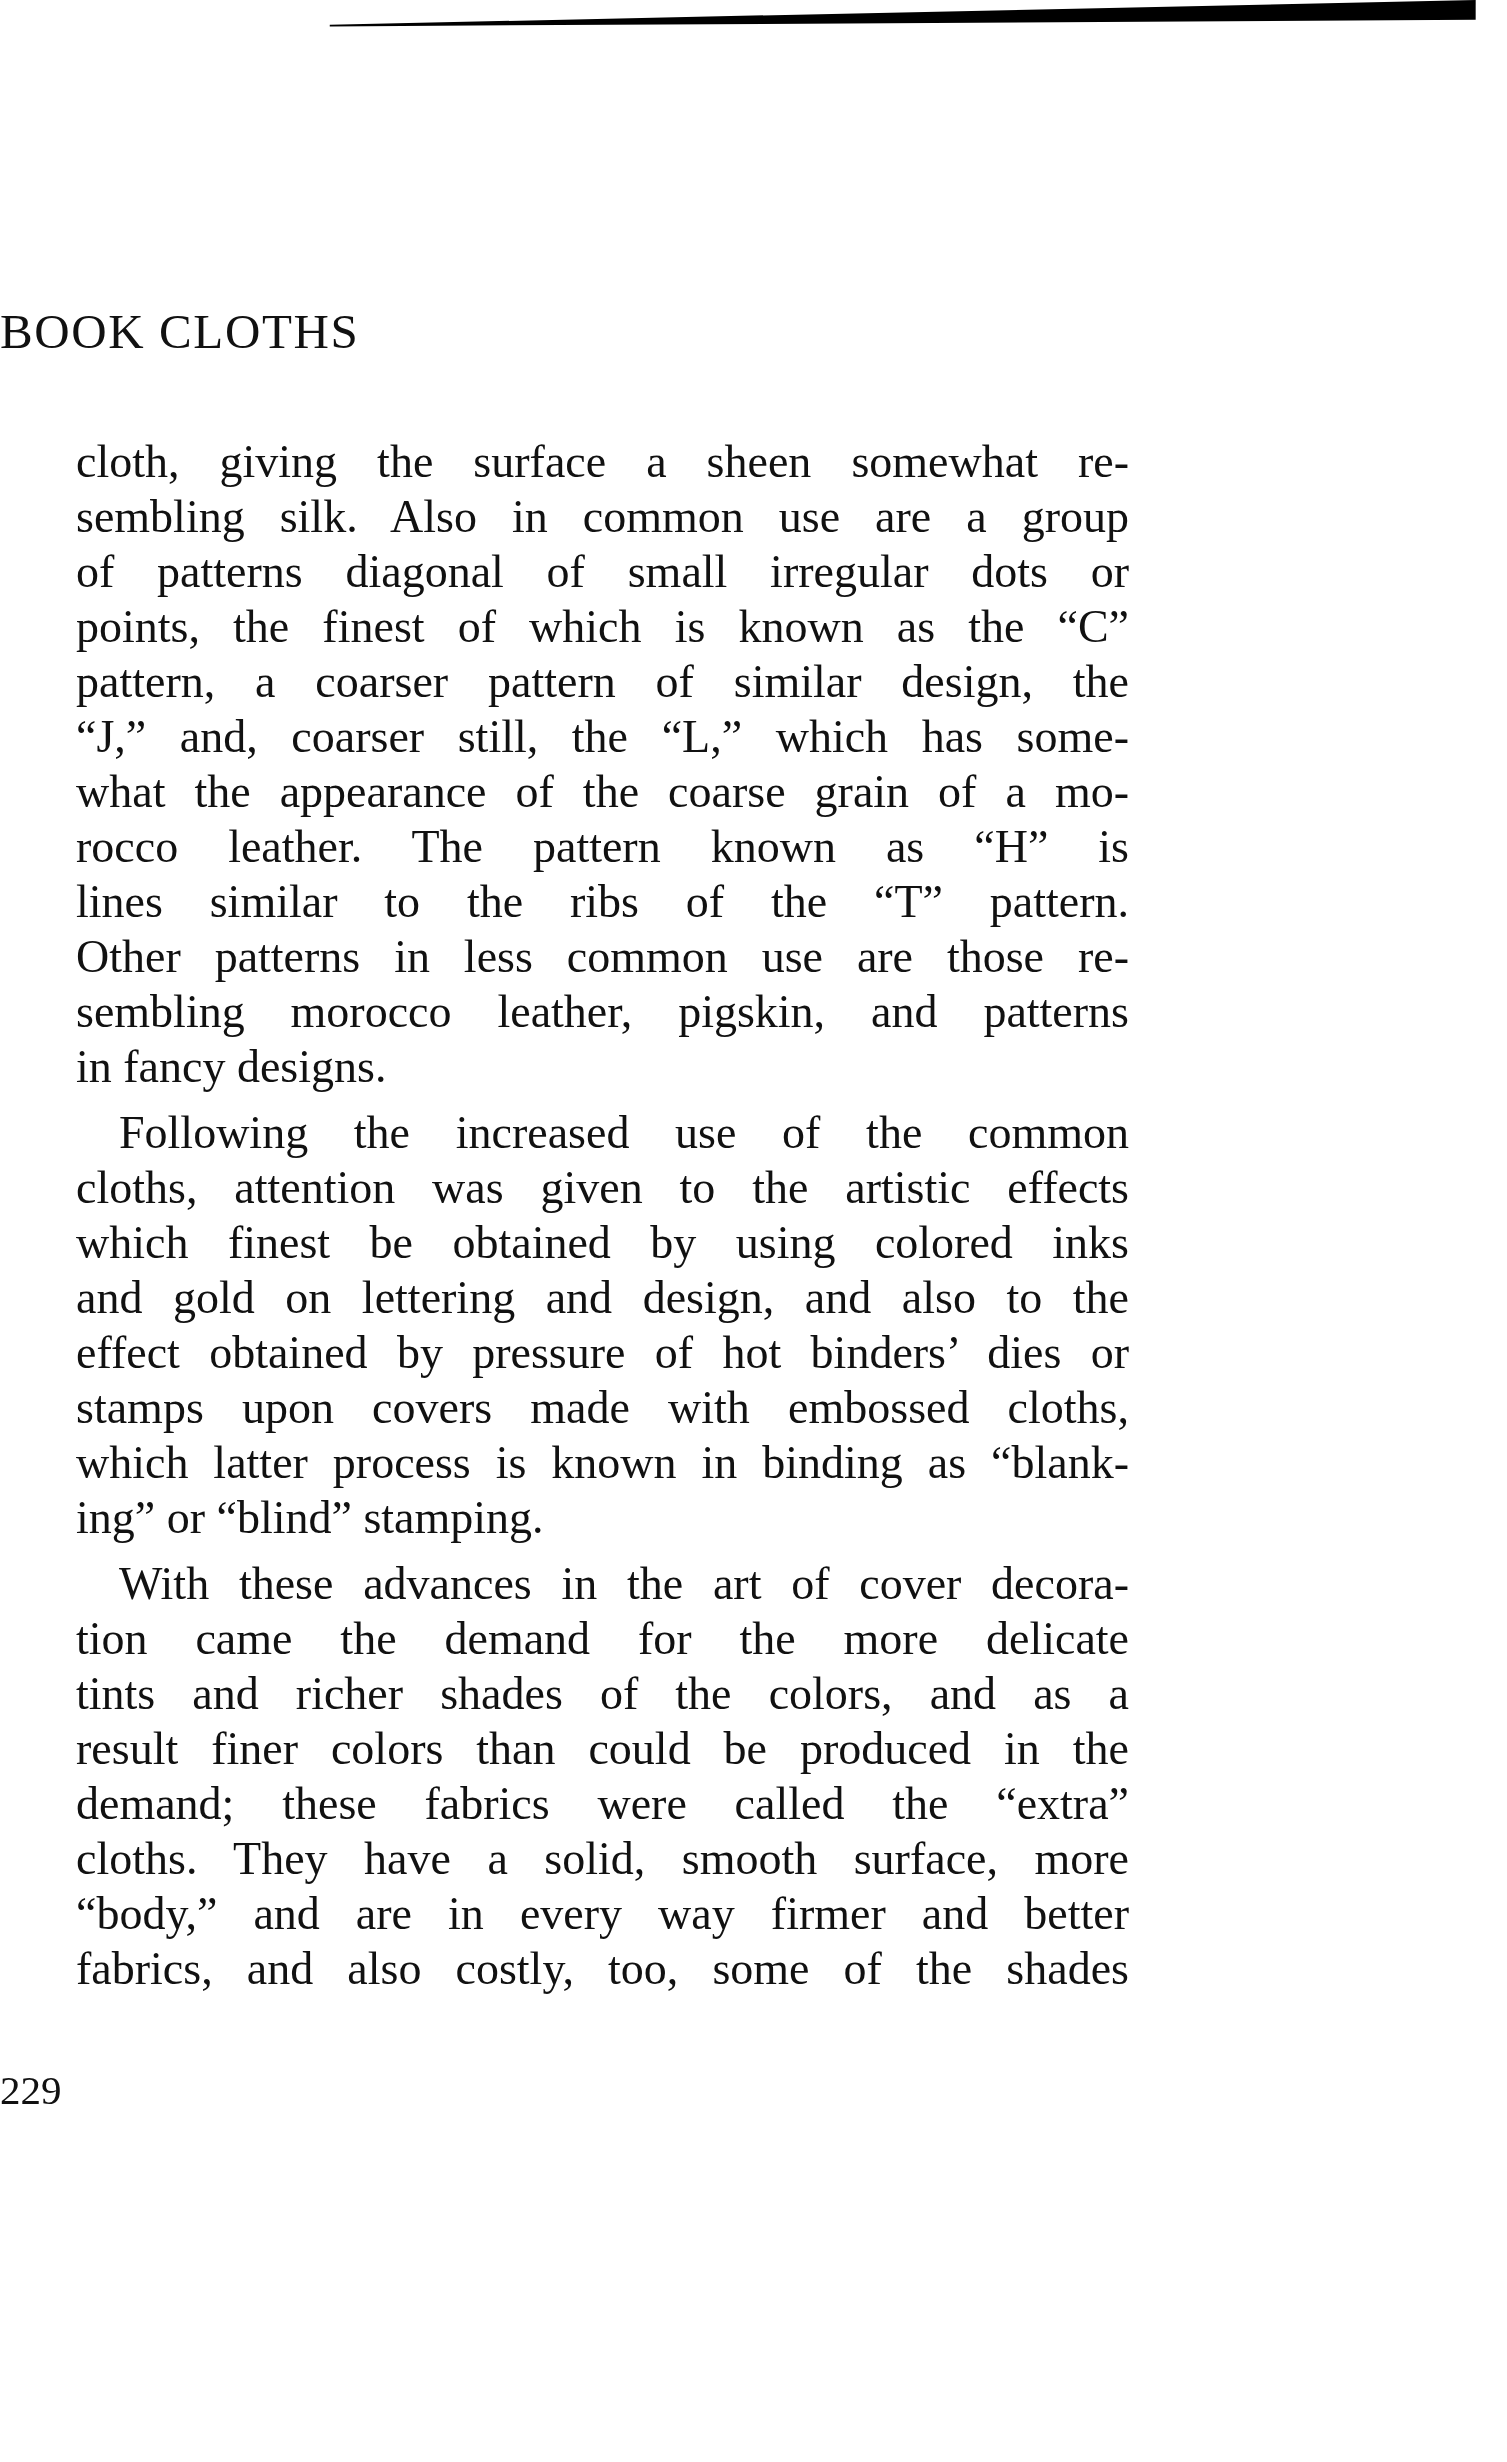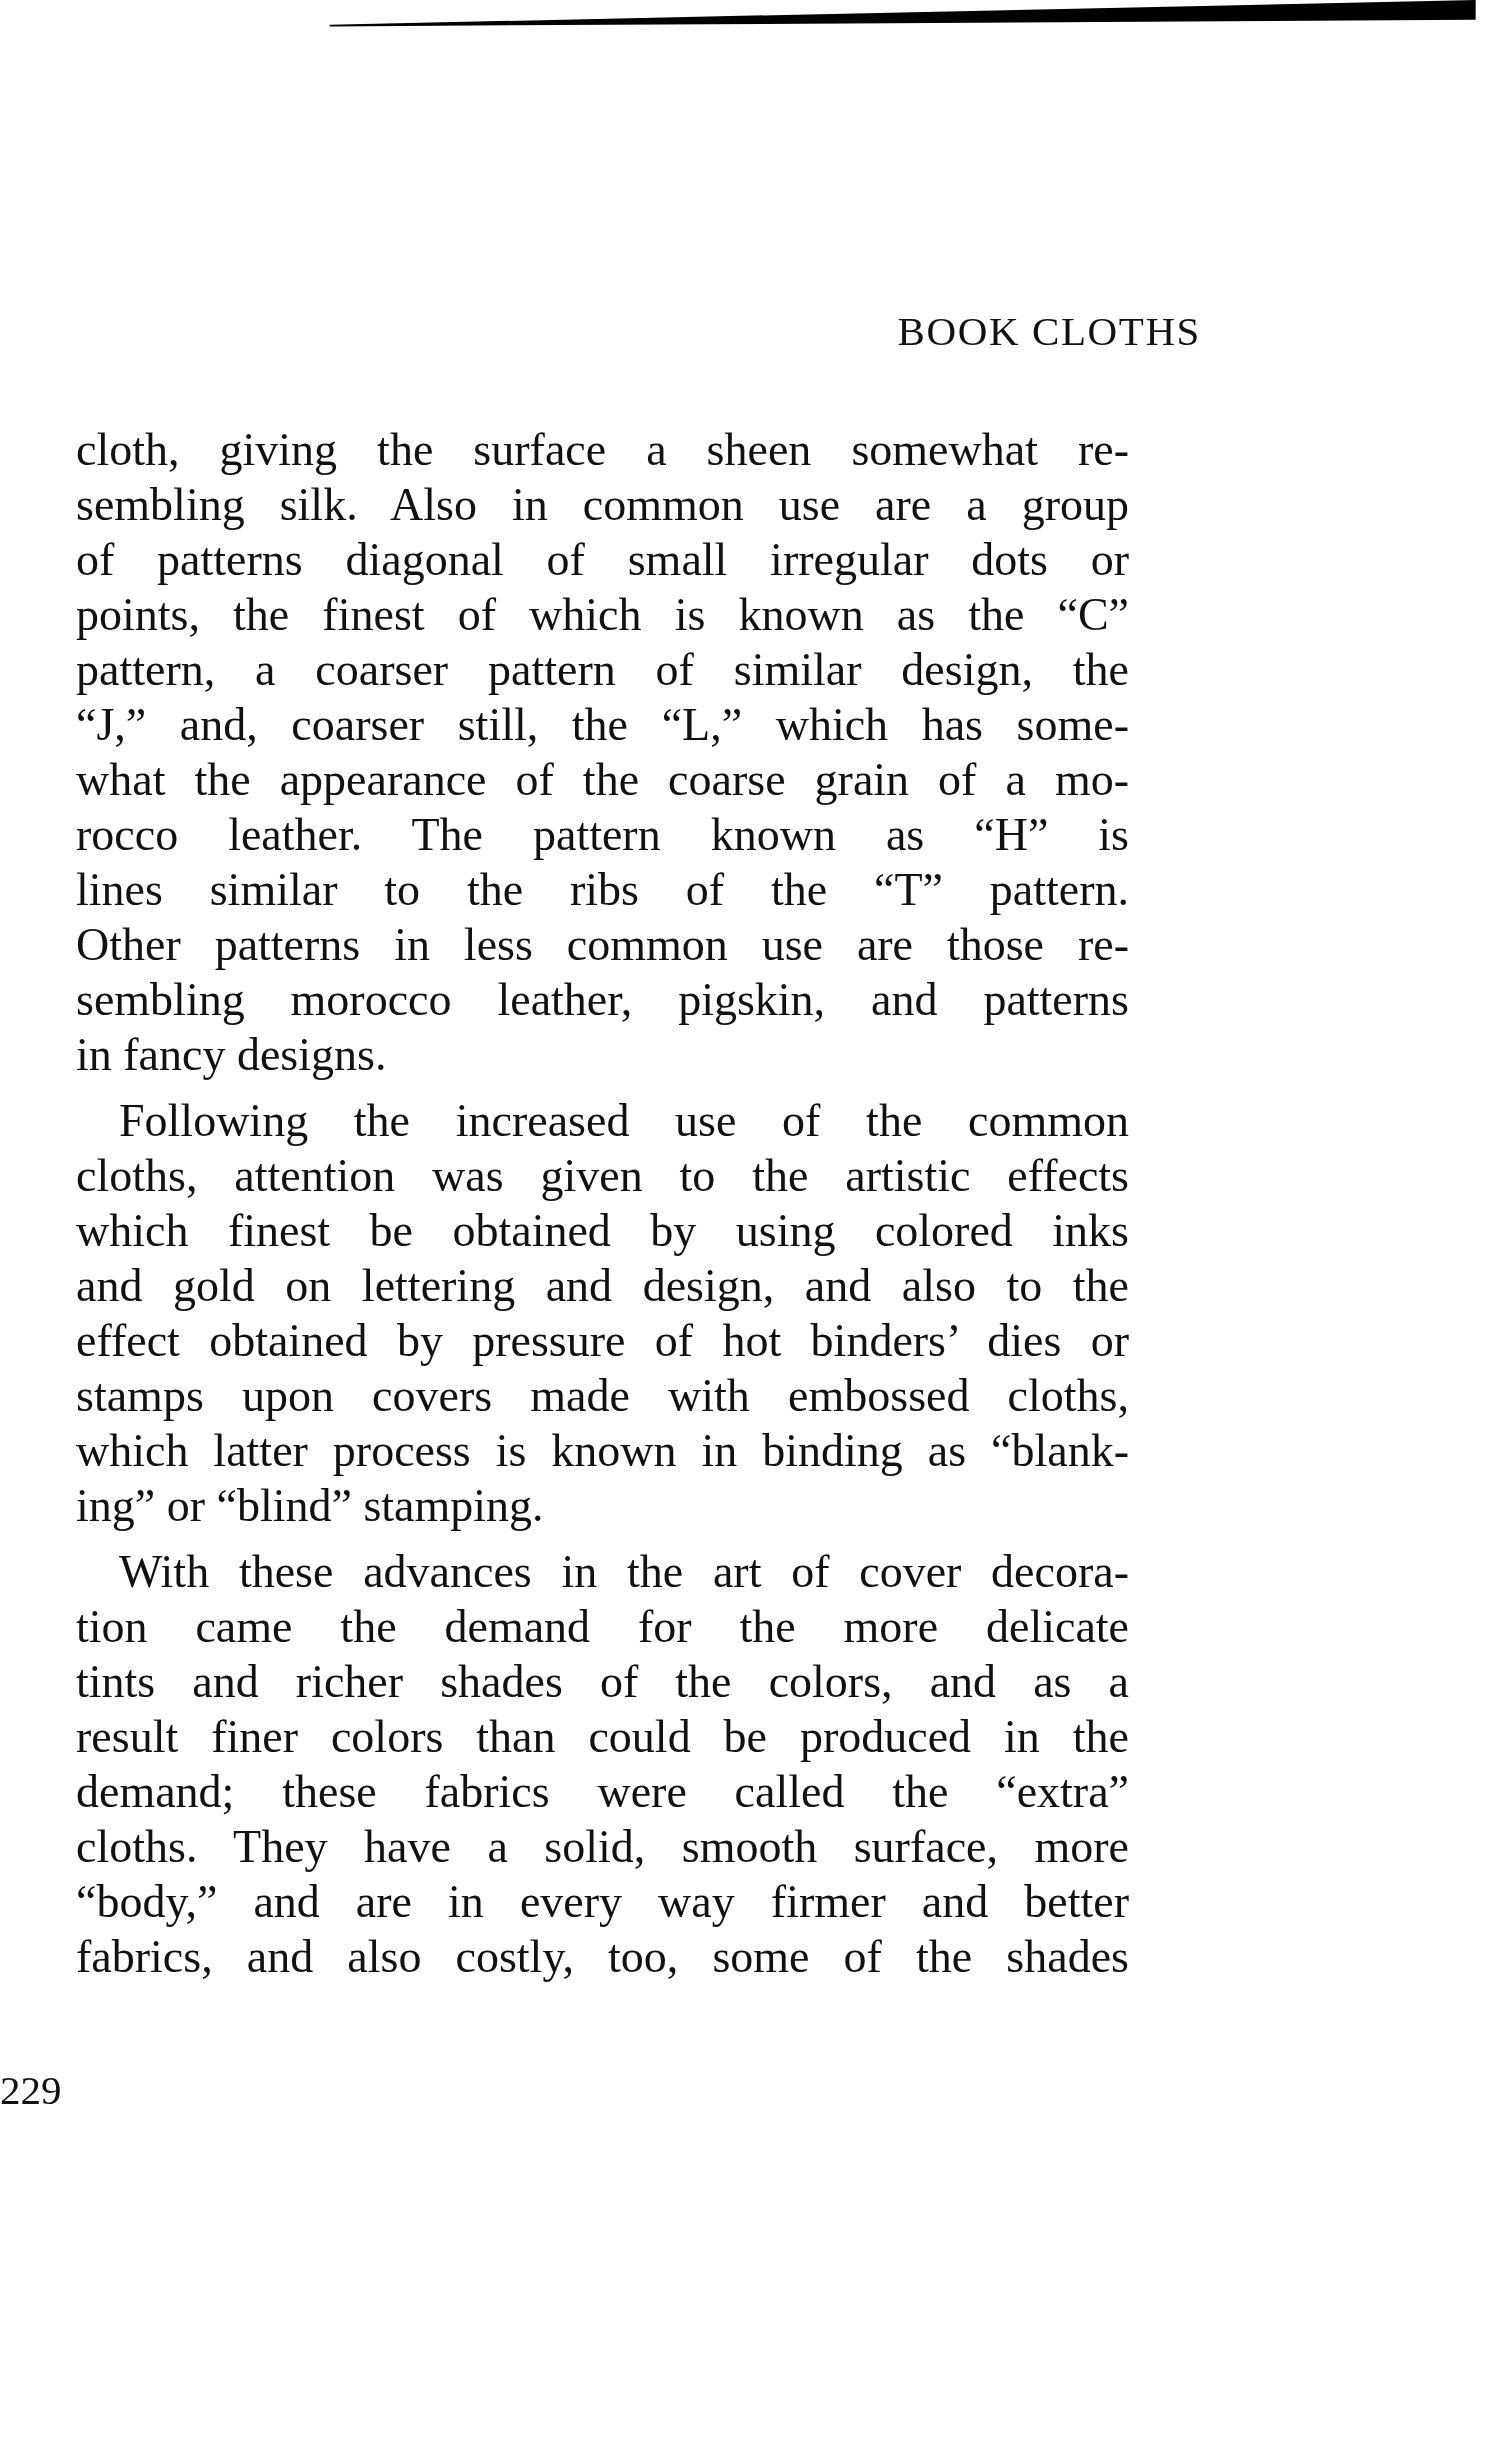--- a/index.html
+++ b/index.html
@@ -1,21 +1,21 @@
 <!DOCTYPE html>
 <html style="font-size:13px"><head>
 <meta charset="utf-8">
 <style>
   html, body { margin:0; padding:0; background:#ffffff; }
   body { width:1507px; height:2462px; position:relative; overflow:hidden;
          font-family:"Liberation Serif","DejaVu Serif",serif; color:#111; }
   #top-bar { position:absolute; left:0; top:0; width:1507px; height:33px; }
-  #running-head { position:absolute; left:0; width:1201px; top:307px; text-align:right;
-                  font-size:41px; letter-spacing:1.6px; line-height:49px; }
-  #body-text { position:absolute; left:76px; top:422px; width:1053px; }
+  #running-head { position:absolute; left:0; width:1201px; top:307px; text-align:left;
+                  font-size:49px; letter-spacing:1.6px; line-height:49px; }
+  #body-text { position:absolute; left:76px; top:434px; width:1053px; }
   .line { display:block; height:55px; line-height:55px; font-size:46px;
           white-space:nowrap; text-align:justify; text-align-last:justify; }
   .line.last { text-align-last:left; }
   .line.indent { padding-left:43px;margin-top:11px; }
   #page-number { position:absolute; left:0; width:1201px; top:2066px; 
                  font-size:41px; line-height:49px; }
 </style>
 </head>
 <body>
 

